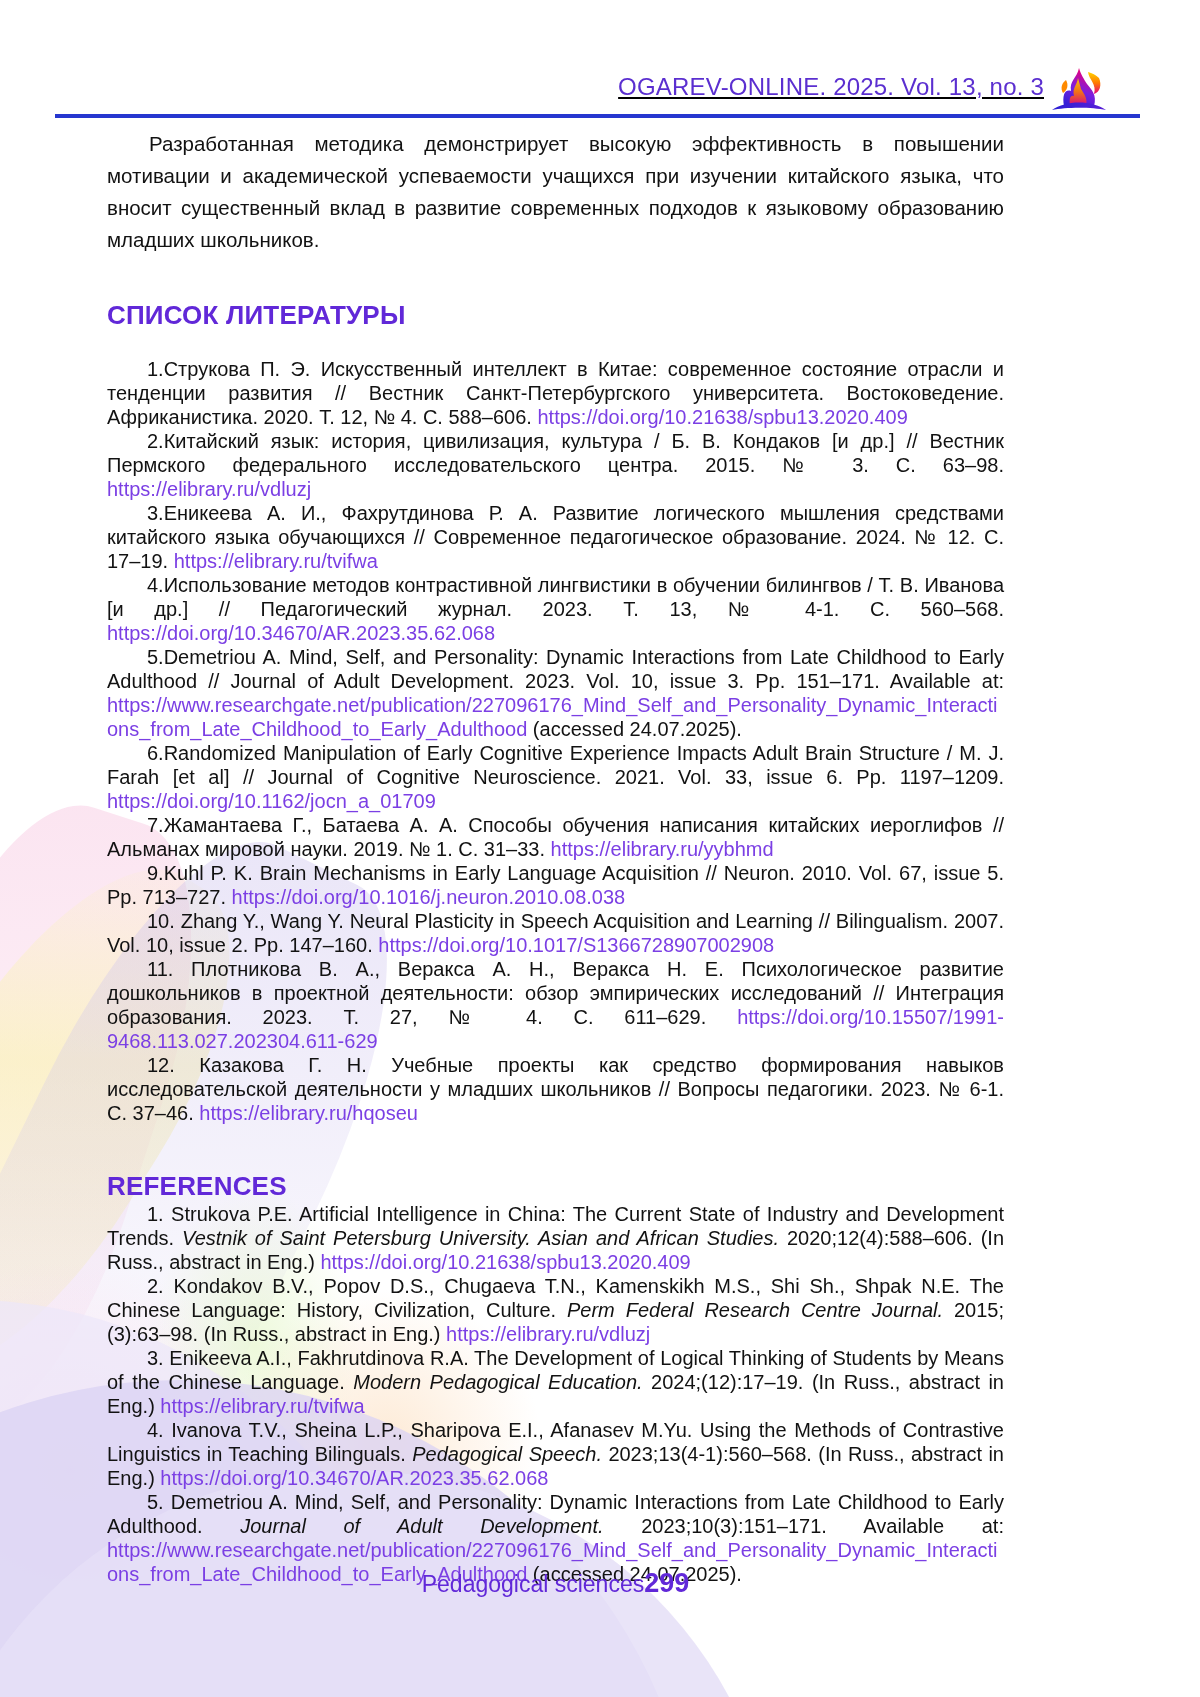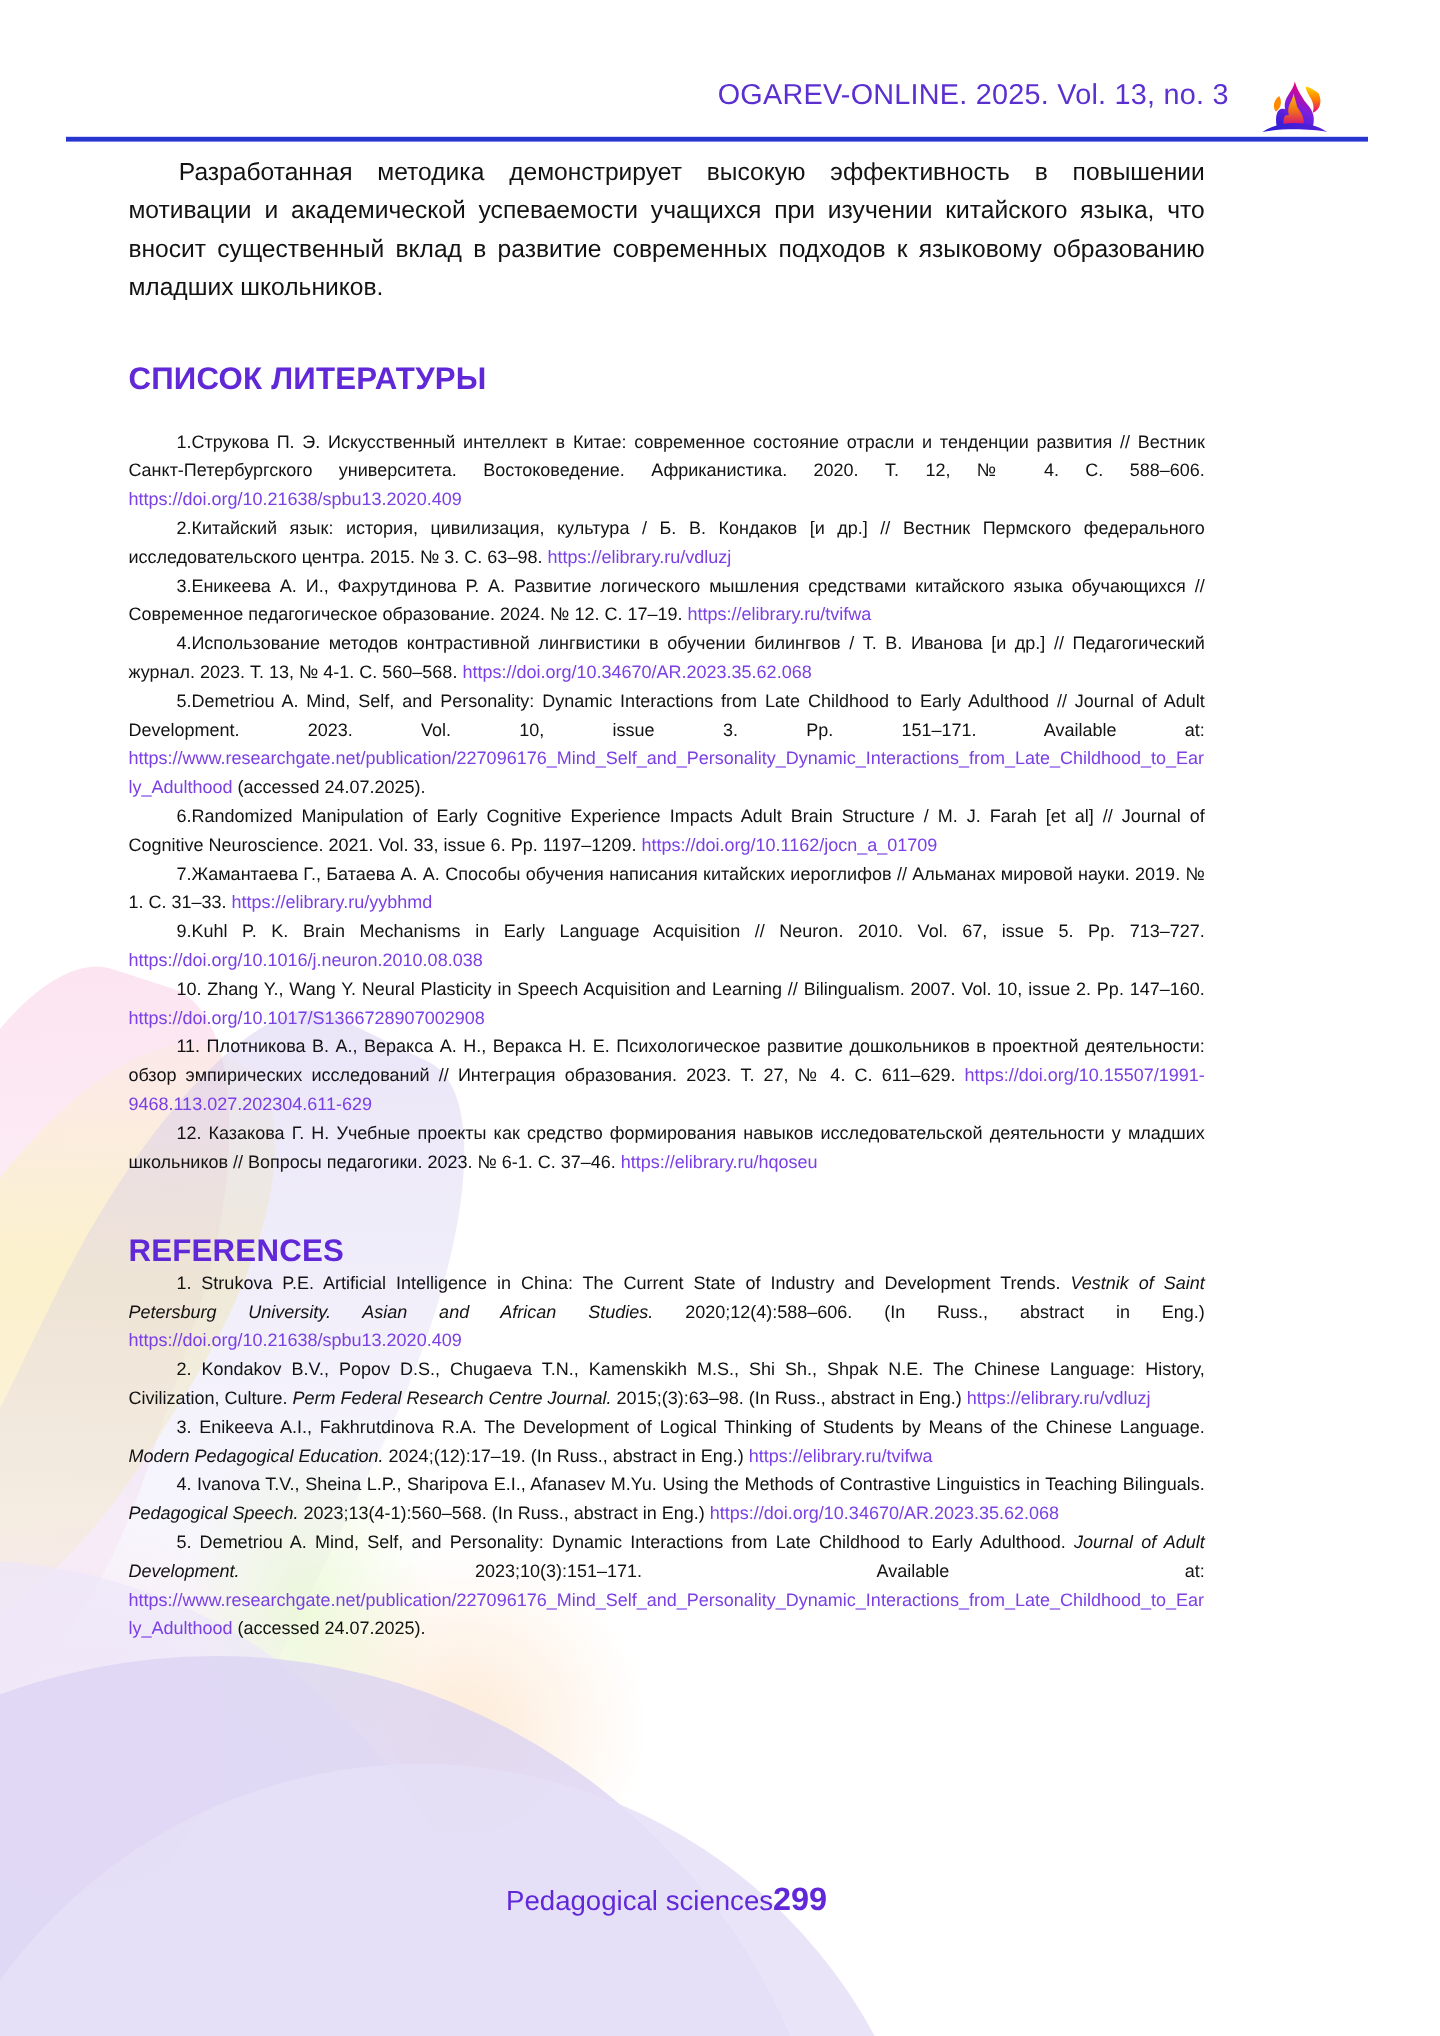--- a/index.html
+++ b/index.html
@@ -19,34 +19,34 @@
   .wedge-mint{left:150px;top:1190px;width:210px;height:310px;background:radial-gradient(closest-side,rgba(228,246,200,.65),rgba(228,246,200,0));}
   .blob-peach{left:230px;top:1290px;width:310px;height:300px;background:radial-gradient(closest-side,rgba(252,221,188,.6),rgba(252,221,188,0));}
   .blob-pink2{left:-140px;top:1260px;width:420px;height:420px;background:radial-gradient(closest-side,rgba(247,205,230,.55),rgba(247,205,230,0));}
   .circ-lav1{left:-340px;top:1380px;width:1040px;height:1040px;border-radius:50%;background:rgba(219,211,243,.78);}
   .circ-lav2{left:-80px;top:1470px;width:860px;height:860px;border-radius:50%;background:rgba(229,223,247,.85);}
   .circ-lav3{left:-480px;top:1300px;width:900px;height:900px;border-radius:50%;background:rgba(236,231,250,.7);}
 
   
   .content{position:relative;z-index:1;}
   .header{position:absolute;left:55px;right:60px;top:66px;}
-  .header-row{display:flex;align-items:flex-start;justify-content:flex-end;gap:24px;padding-right:30px;}
+  .header-row{display:flex;align-items:center;justify-content:flex-end;gap:4px;padding-right:30px;text-decoration:underline;}
   .journal-title{color:var(--header-purple);font-size:24px;letter-spacing:.2px;padding-bottom:2px;}
   .logo{width:62px;height:50px;margin-bottom:-6px;}
   .rule{height:4px;background:var(--rule);margin-top:4px;}
 
   .body-col{position:absolute;left:107px;width:897px;top:128px;color:var(--text);}
   .intro p{margin:0;font-size:20.5px;line-height:32px;text-align:justify;}
   .intro p.indent{text-indent:42px;}
 
   .sec-heading{color:var(--heading);font-size:26px;font-weight:bold;margin:0;letter-spacing:.2px;}
   .h-lit{margin-top:44px;margin-bottom:26px;}
   .h-ref{margin-top:46px;margin-bottom:0;}
 
-  .refs p{margin:0;font-size:15px;line-height:24px;text-align:justify;text-indent:40px;}
+  .refs p{margin:0;font-size:20px;line-height:24px;text-align:justify;text-indent:40px;}
   .refs a.ref-link{color:var(--link);text-decoration:none;overflow-wrap:anywhere;}
   .refs em{font-style:italic;}
 
   .footer{position:absolute;left:107px;width:897px;top:1568px;display:flex;justify-content:center;align-items:baseline;z-index:1;}
   .footer .section{color:var(--heading);font-size:23px;}
   .footer .pageno{color:var(--heading);font-size:27px;font-weight:bold;}
 </style>
 </head>
 <body>
 

